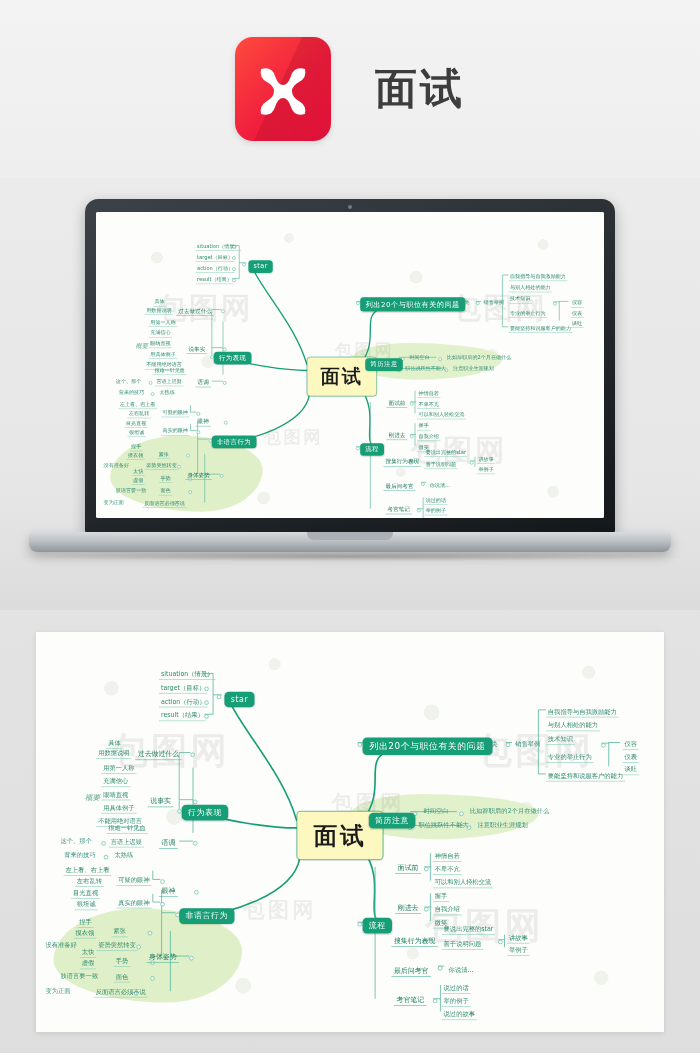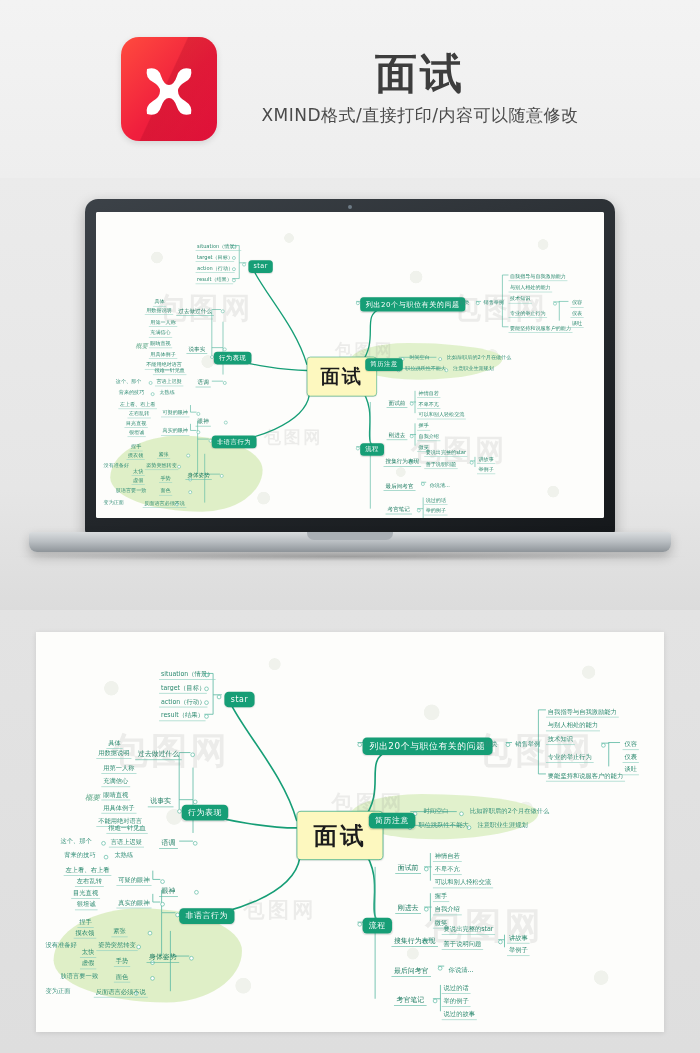--- a/index.html
+++ b/index.html
@@ -171,21 +171,20 @@
 
   <div class="banner">
     <div class="logo-tile">
       <div class="shade"></div>
       <svg class="logo-x" viewBox="0 0 56 56">
         <path d="M6 8 q11 -3 14 7 q3 9 8 9 q5 0 8 -9 q3 -10 14 -7 q2 9 -6 13 q-7 4 -7 9 q0 6 7 10 q8 5 6 13 q-11 3 -14 -7 q-3 -9 -8 -9 q-5 0 -8 9 q-3 10 -14 7 q-2 -8 6 -13 q7 -4 7 -10 q0 -5 -7 -9 q-8 -4 -6 -13 z" fill="#ffffff"></path>
       </svg>
     </div>
     <div class="banner-text">
       <div class="banner-title">面试</div>
-      <div class="banner-sub">XMIND格式/直接打印/内容可以随意修改</div>
     </div>
   </div>
 
   <div class="laptop-area">
     <div class="laptop">
       <div class="laptop-lid">
         <div class="cam"></div>
         <div class="screen">
           <div class="map-root" id="map-small" style="transform:scale(0.508);">
               <div class="map-bg"></div>

